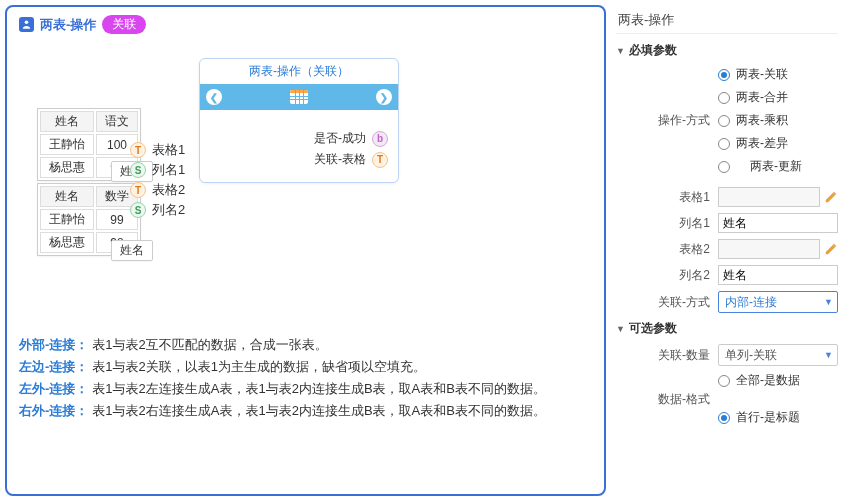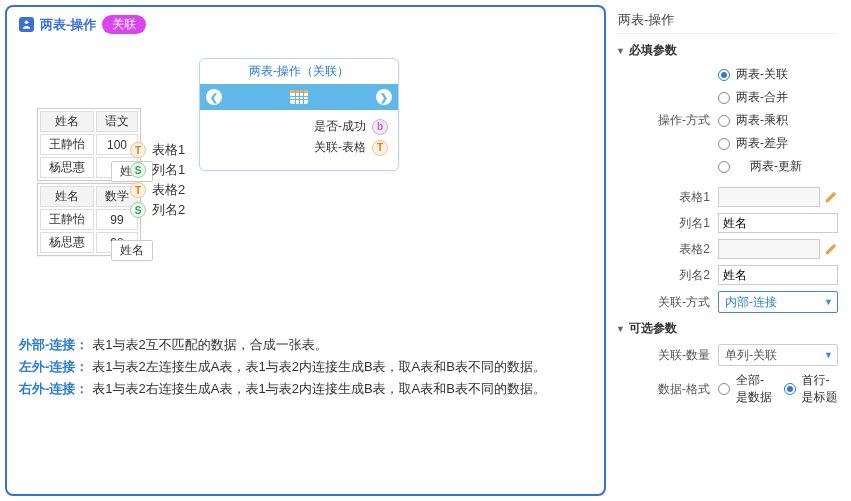--- a/index.html
+++ b/index.html
@@ -90,21 +90,21 @@
     border-radius: 2px;
     position: relative;
     overflow: hidden;
   }
   .grid-ico::before, .grid-ico::after {
     content:''; position:absolute; background:#5fb8e8;
   }
   .grid-ico::before { left:0;right:0;top:6px;height:1px; box-shadow:0 3px 0 #5fb8e8; }
   .grid-ico::after { top:0;bottom:0;left:5px;width:1px; box-shadow:4px 0 0 #5fb8e8, 8px 0 0 #5fb8e8; }
   .grid-ico .rhead { position:absolute;left:0;right:0;top:0;height:3px;background:#ffa845; }
-  .node-body { padding: 8px 10px 10px 10px; }
+  .node-body { padding: 20px 10px 10px 10px; }
   .out-line { display:flex;justify-content:flex-end;align-items:center;gap:6px;margin-bottom:4px; }
   .pin {
     width:16px;height:16px;border-radius:50%;
     border:1px solid #aaa;background:#f1eaf5;
     display:flex;align-items:center;justify-content:center;
     font-size:10px;font-weight:bold;
   }
   .pin.b { color:#c55fc5;border-color:#d3a9d3; }
   .pin.T { color:#e07b1a;border-color:#f2c38d;background:#fff2e2; }
   .pin.S { color:#3ca05a;border-color:#95d3a7;background:#ecf8ef; }
@@ -262,20 +262,21 @@
         <div class="in-line">
             <span class="pin S">S</span>
             <span class="in-label">列名2</span>
           </div>
       </div>
     </div>
   </div>
 
   <div class="desc-list">
     <div><span class="desc-key">外部-连接</span><span class="desc-sep">：</span><span>表1与表2互不匹配的数据，合成一张表。</span></div>
+    <div><span class="desc-key">左边-连接</span><span class="desc-sep">：</span><span>表1与表2关联，以表1为主生成的数据，缺省项以空填充。</span></div>
     <div><span class="desc-key">左外-连接</span><span class="desc-sep">：</span><span>表1与表2左连接生成A表，表1与表2内连接生成B表，取A表和B表不同的数据。</span></div>
     <div><span class="desc-key">右外-连接</span><span class="desc-sep">：</span><span>表1与表2右连接生成A表，表1与表2内连接生成B表，取A表和B表不同的数据。</span></div>
   </div>
 </div>
 
 <div class="right-panel">
   <div class="r-title">两表-操作</div>
 
   <div class="section-head">
     <span class="tri">▼</span>
@@ -362,21 +363,21 @@
     <div class="param-ctl">
       <div class="sel plain">
         <span>单列-关联</span>
           <span class="caret" style="color:#4a82e0;">▼</span>
       </div>
     </div>
   </div>
 
   <div class="param-row">
     <span class="param-label">数据-格式</span>
-    <div class="param-ctl" style="flex-direction:row;align-items:flex-start;gap:11px;">
+    <div class="param-ctl" style="flex-direction:column;align-items:flex-start;gap:20px;">
       <label style="display:flex;align-items:center;gap:6px;">
           <span class="radio"></span>
           <span>全部-是数据</span>
         </label>
       <label style="display:flex;align-items:center;gap:6px;">
           <span class="radio checked"></span>
           <span>首行-是标题</span>
         </label>
     </div>
   </div>

